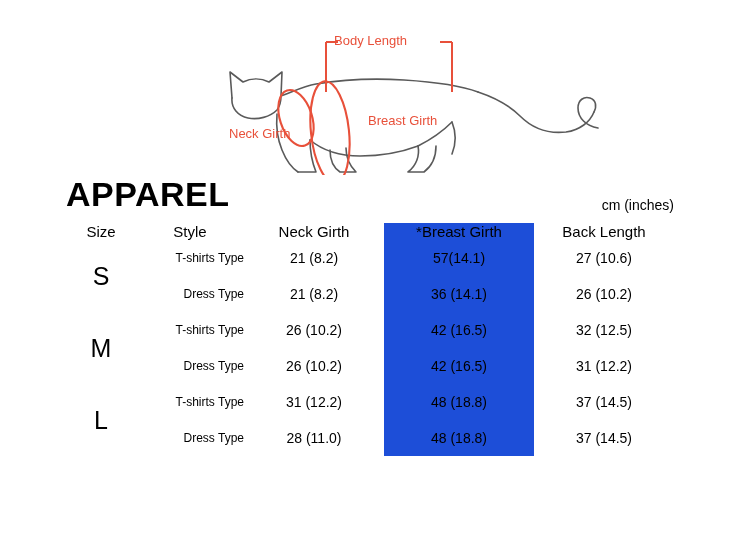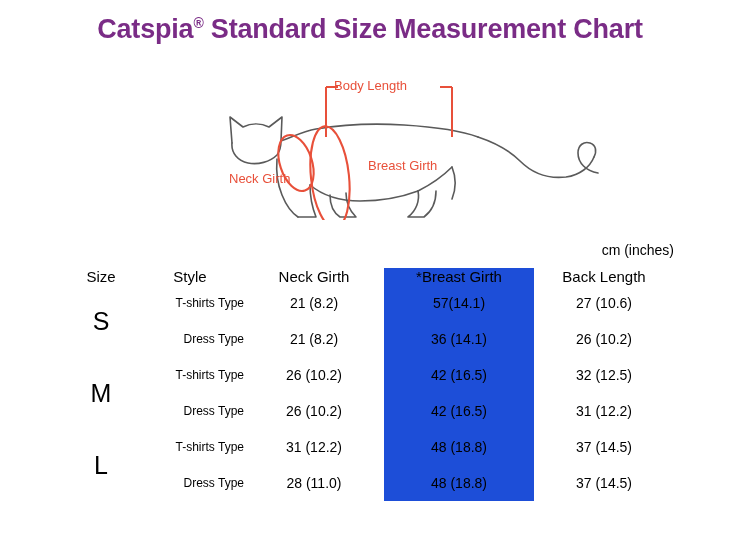--- a/index.html
+++ b/index.html
@@ -119,23 +119,20 @@
     font-size: 13px;
     color: #e8503a;
     white-space: nowrap;
   }
 </style>
 </head>
 <body>
 
 <div class="page">
 
-  <div class="title">
-    <span>Catspia</span><span class="reg">®</span><span> Standard Size Measurement Chart</span>
-  </div>
 
   <div class="diagram">
     <svg width="740" height="175" viewBox="0 0 740 175">
 
       <g fill="none" stroke="#5a5a5a" stroke-width="1.6" stroke-linejoin="round" stroke-linecap="round">
 
         <path d="M232 98 L230 72 L243 82 C251 78 261 78 269 82 L282 72 L281 96"></path>
 
         <path d="M232 98 C231 108 238 116 248 118 C258 120 270 117 277 110 C280 106 281 101 281 96"></path>
 
@@ -170,20 +167,21 @@
         <line x1="326" y1="42" x2="338" y2="42"></line>
         <line x1="440" y1="42" x2="452" y2="42"></line>
       </g>
     </svg>
     <div class="diag-label" style="left:334px; top:33px;">Body Length</div>
     <div class="diag-label" style="left:229px; top:126px;">Neck Girth</div>
     <div class="diag-label" style="left:368px; top:113px;">Breast Girth</div>
   </div>
 
   <div class="apparel-row">
+    <div class="apparel">APPAREL</div>
     <div class="units">cm (inches)</div>
   </div>
 
   <table class="sizechart">
     <colgroup>
       <col class="col-size">
         <col class="col-style">
         <col class="col-neck">
         <col class="col-breast">
         <col class="col-back">

